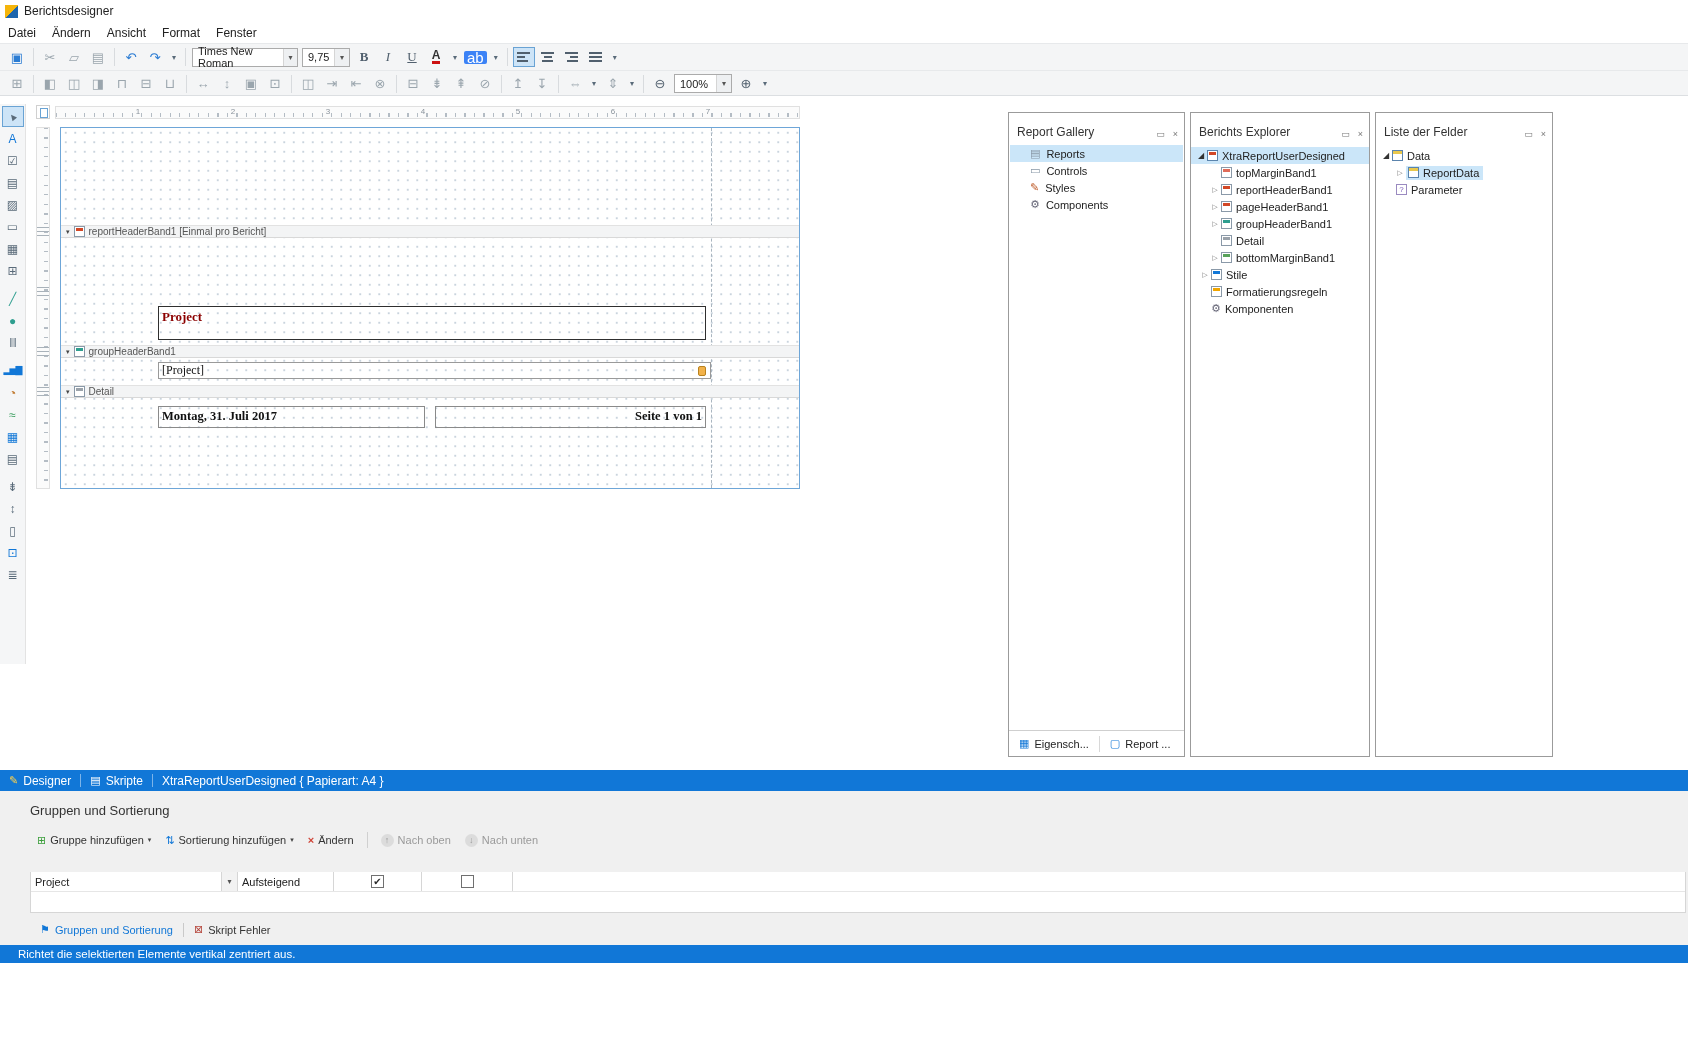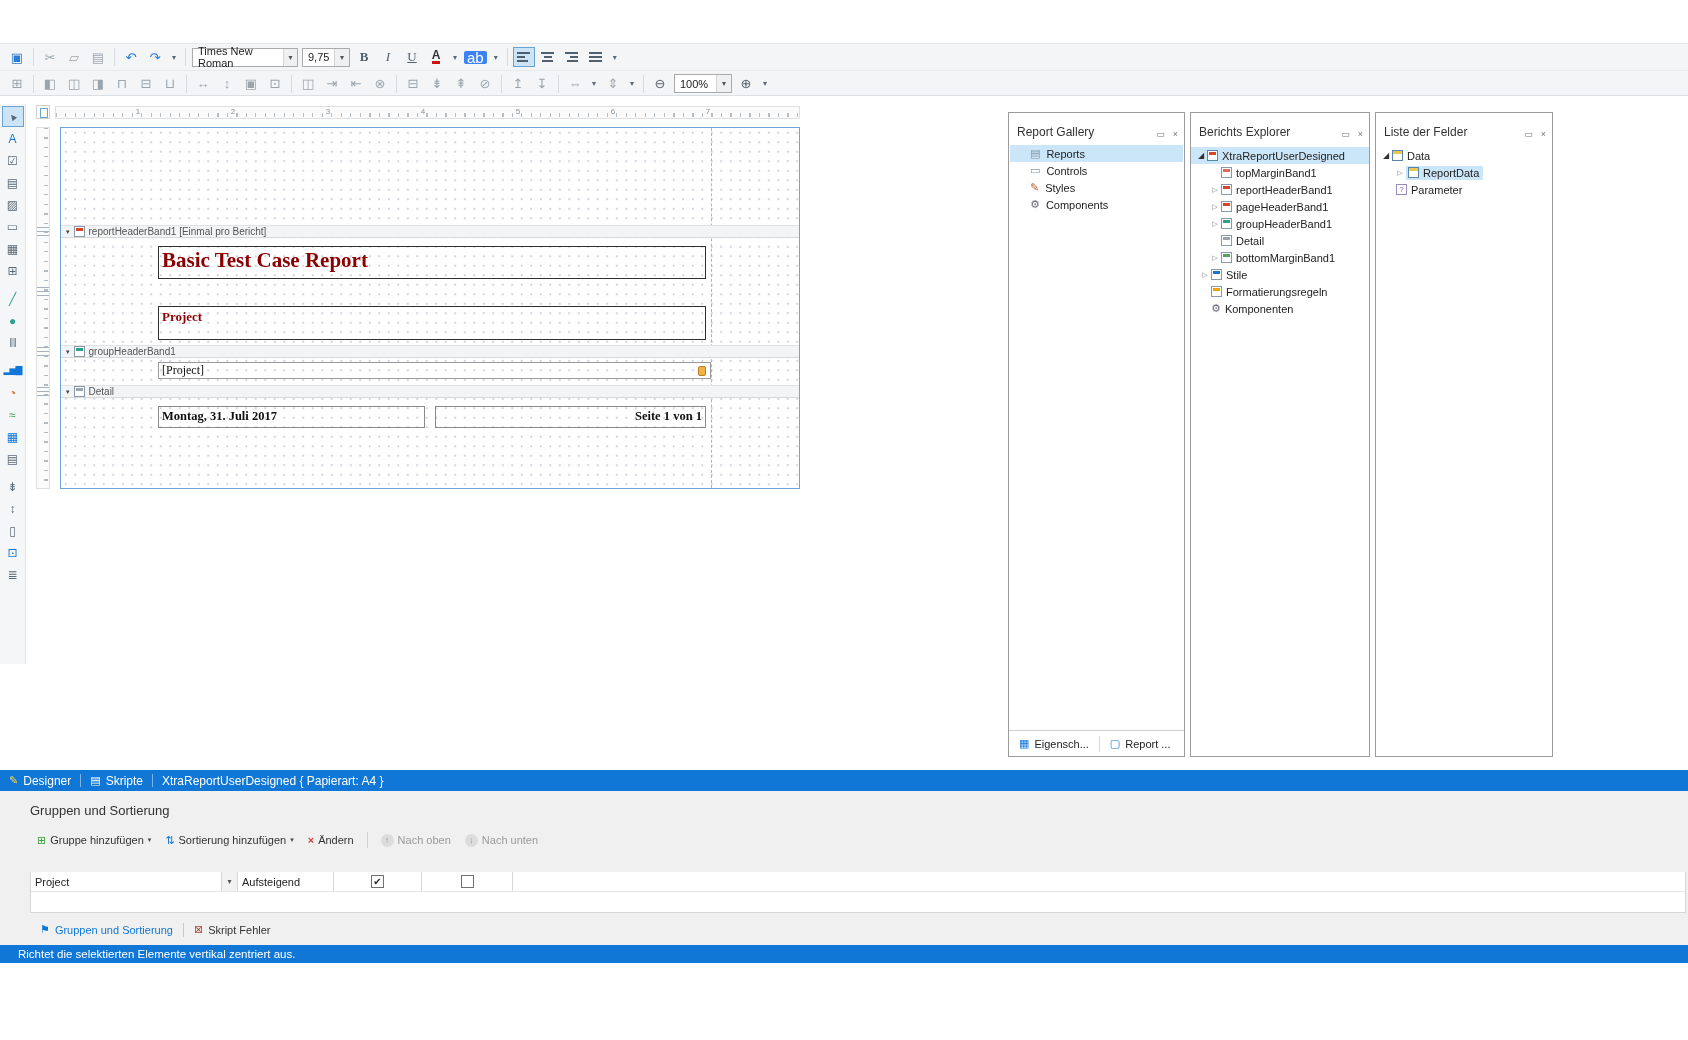--- a/index.html
+++ b/index.html
@@ -125,21 +125,32 @@
   .bic{font-size:11px;line-height:1}
   .bic.blu{color:#1177d7}.bic.red{color:#b4443a}
   .vline2{width:1px;height:14px;background:#c9c9c9}
   .status{left:0;top:945px;width:100%;height:18px;background:#1177d7;color:#fff;font-size:11.5px;display:flex;align-items:center;padding-left:18px}
 </style>
 </head>
 <body>
 
 <div id="app">
 
-
+  <div class="abs titlebar">
+    <span class="app-icon"></span>
+    <span>Berichtsdesigner</span>
+  </div>
+
+  <div class="abs menubar">
+    <span class="menu-item">Datei</span>
+    <span class="menu-item">Ändern</span>
+    <span class="menu-item">Ansicht</span>
+    <span class="menu-item">Format</span>
+    <span class="menu-item">Fenster</span>
+  </div>
 
   <div class="abs toolbars">
     <div class="tbrow">
       <span class="tbtn blue">
           <span>▣</span>
         </span>
       <span class="tsep"></span>
       <span class="tbtn dis">
           <span>✂</span>
         </span>
@@ -396,21 +407,20 @@
     <span class="grip" style="top:291px"></span>
 
     <div class="page">
       <span class="mline"></span>
 
       <div class="strip" style="top:97px">
         <span class="sarr">▾</span>
         <span class="bi bar" style="--c:#d24726"></span>
         <span>reportHeaderBand1 [Einmal pro Bericht]</span>
       </div>
-      <div class="box rh-box"><span>Basic Test Case Report</span></div>
 
       <div class="box ph-box"><span>Project</span></div>
 
       <div class="strip" style="top:217px">
         <span class="sarr">▾</span>
         <span class="bi bar" style="--c:#2e9e8f"></span>
         <span>groupHeaderBand1</span>
       </div>
       <div class="box gh-box">
         <span>[Project]</span>

